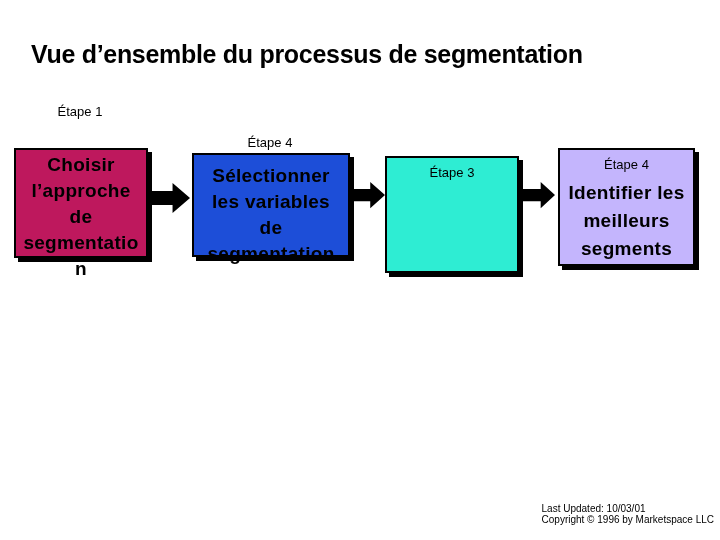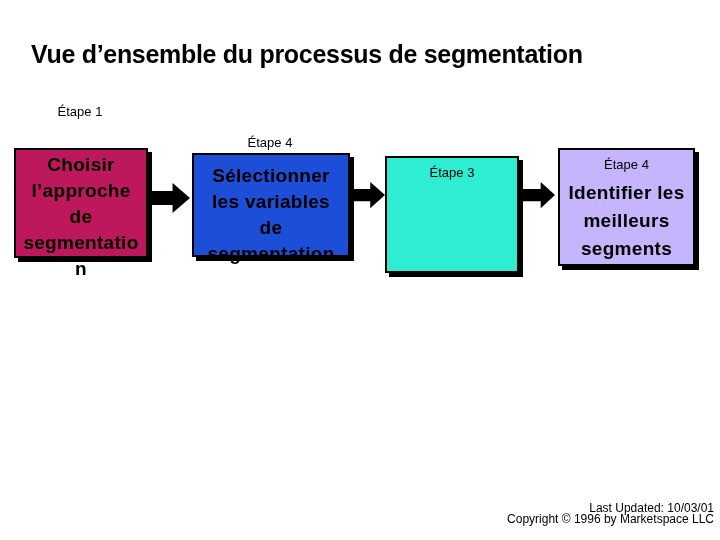--- a/index.html
+++ b/index.html
@@ -61,22 +61,22 @@
   .lh28 { line-height: 28px; }
   .flow-arrow {
     position: absolute;
     display: block;
   }
   .flow-arrow svg { display: block; width: 100%; height: 100%; }
   .footer {
     position: absolute;
     right: 6px;
     top: 503px;
-    text-align: right;
-    font-size: 12px;
+    text-align: left;
+    font-size: 10px;
     line-height: 11px;
     white-space: nowrap;
   }
 </style>
 </head>
 <body>
 
 <div class="slide">
 
   <div class="slide-title">Vue d’ensemble du processus de segmentation</div>

